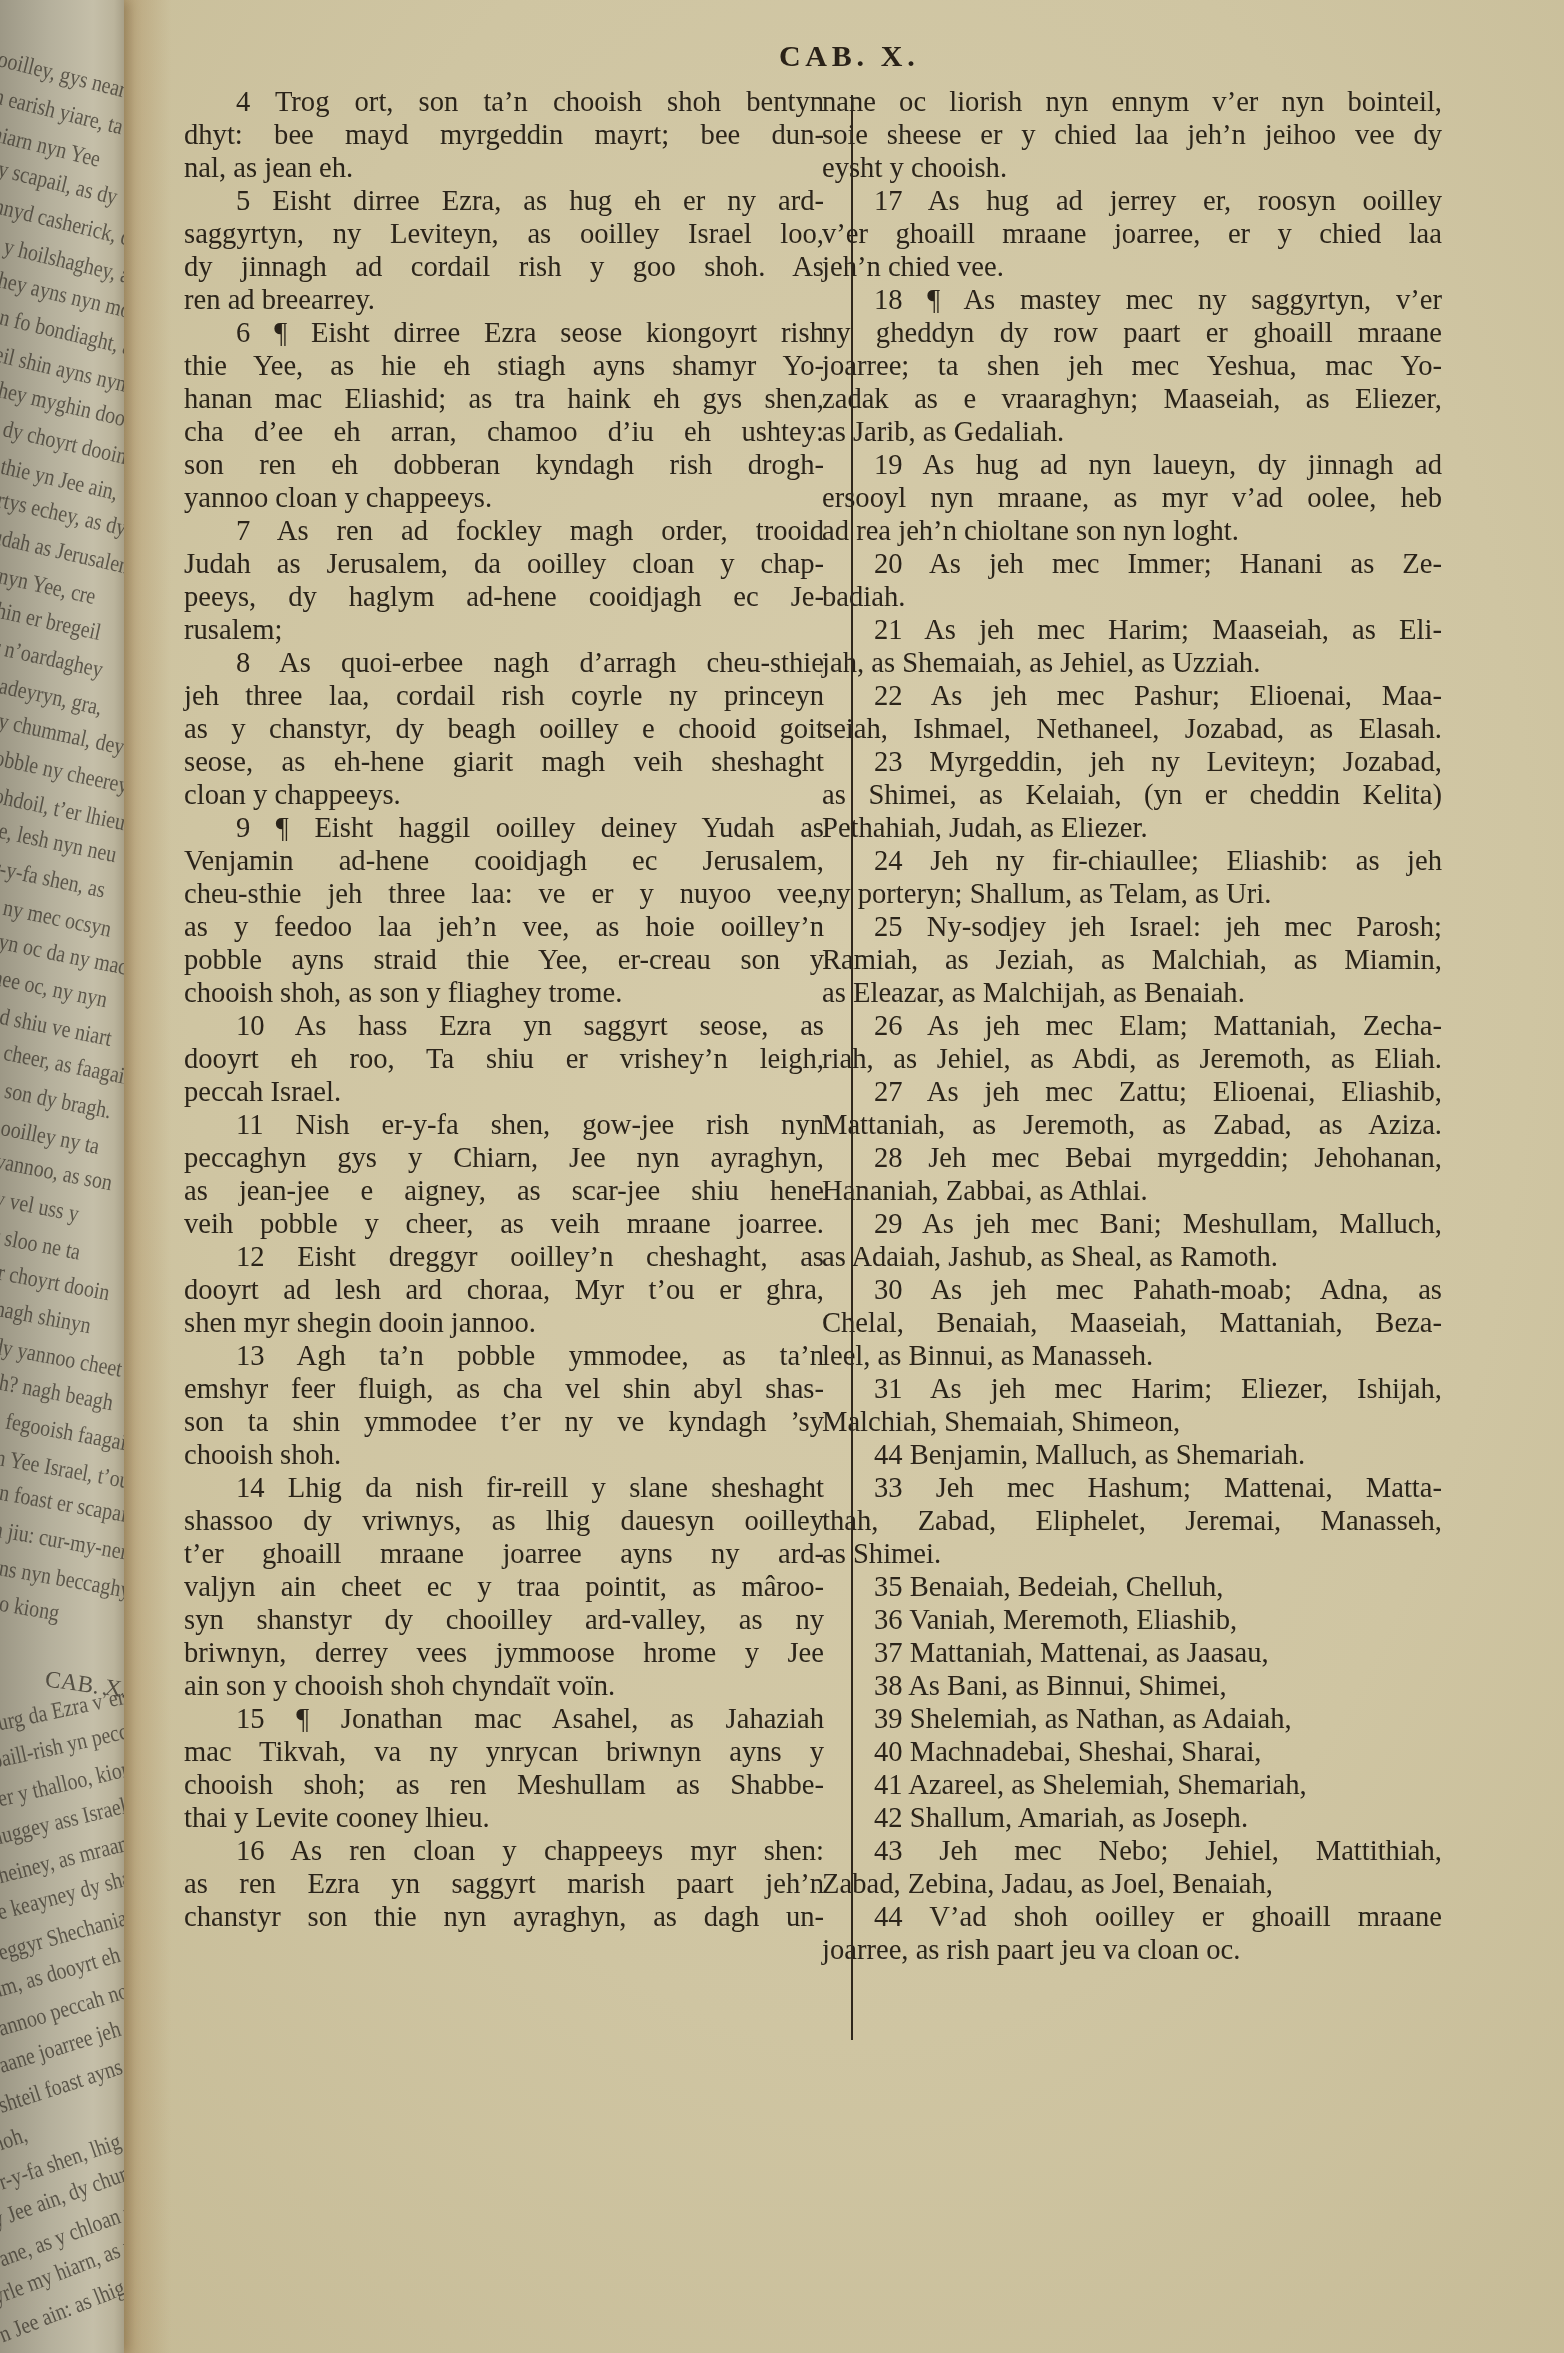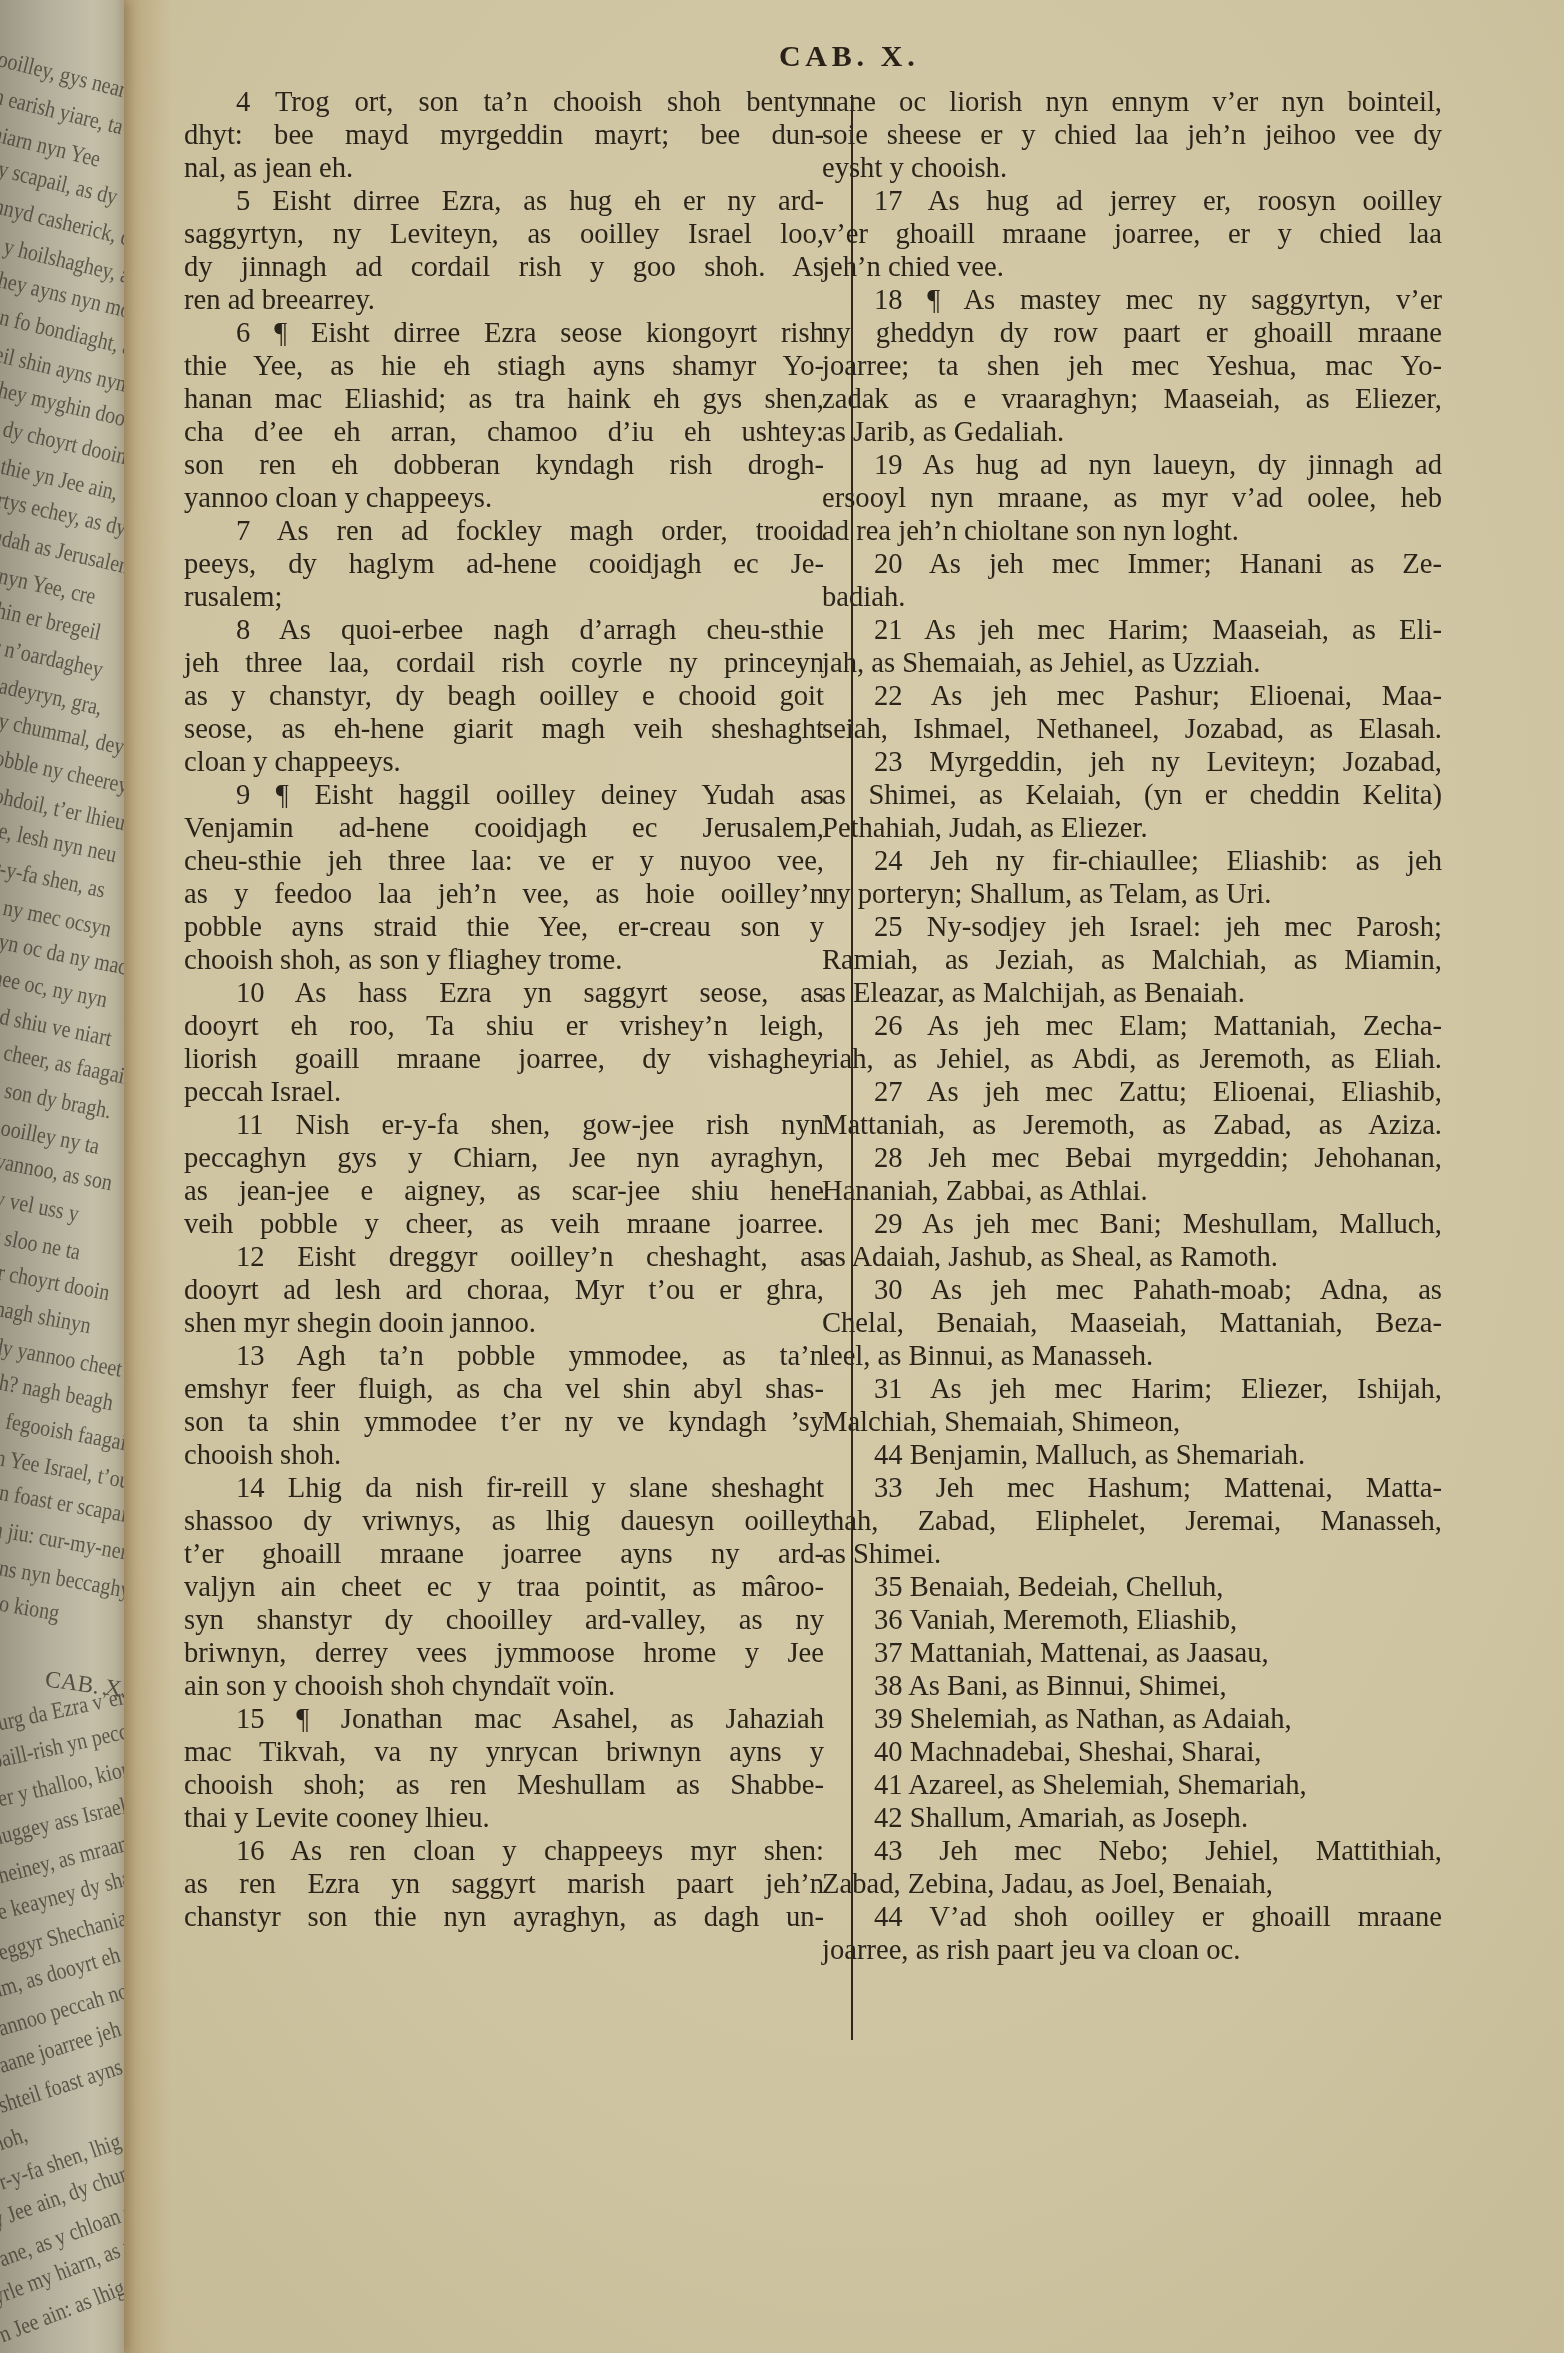--- a/index.html
+++ b/index.html
@@ -105,36 +105,36 @@
     <span class="ln ">saggyrtyn, ny Leviteyn, as ooilley Israel loo,</span>
     <span class="ln ">dy jinnagh ad cordail rish y goo shoh.  As</span>
     <span class="ln last">ren ad breearrey.</span>
     <span class="ln indent">6 ¶ Eisht dirree Ezra seose kiongoyrt rish</span>
     <span class="ln ">thie Yee, as hie eh stiagh ayns shamyr Yo-</span>
     <span class="ln ">hanan mac Eliashid; as tra haink eh gys shen,</span>
     <span class="ln ">cha d’ee eh arran, chamoo d’iu eh ushtey:</span>
     <span class="ln ">son ren eh dobberan kyndagh rish drogh-</span>
     <span class="ln last">yannoo cloan y chappeeys.</span>
     <span class="ln indent">7 As ren ad fockley magh order, trooid</span>
+    <span class="ln ">Judah as Jerusalem, da ooilley cloan y chap-</span>
     <span class="ln ">peeys, dy haglym ad-hene cooidjagh ec Je-</span>
     <span class="ln last">rusalem;</span>
     <span class="ln indent">8 As quoi-erbee nagh d’arragh cheu-sthie</span>
     <span class="ln ">jeh three laa, cordail rish coyrle ny princeyn</span>
     <span class="ln ">as y chanstyr, dy beagh ooilley e chooid goit</span>
     <span class="ln ">seose, as eh-hene giarit magh veih sheshaght</span>
     <span class="ln last">cloan y chappeeys.</span>
     <span class="ln indent">9 ¶ Eisht haggil ooilley deiney Yudah as</span>
     <span class="ln ">Venjamin ad-hene cooidjagh ec Jerusalem,</span>
     <span class="ln ">cheu-sthie jeh three laa: ve er y nuyoo vee,</span>
     <span class="ln ">as y feedoo laa jeh’n vee, as hoie ooilley’n</span>
     <span class="ln ">pobble ayns straid thie Yee, er-creau son y</span>
     <span class="ln last">chooish shoh, as son y fliaghey trome.</span>
     <span class="ln indent">10 As hass Ezra yn saggyrt seose, as</span>
     <span class="ln ">dooyrt eh roo, Ta shiu er vrishey’n leigh,</span>
-    <span class="ln ">liorish goaill mraane joarree, dy vishaghey</span>
     <span class="ln last">peccah Israel.</span>
     <span class="ln indent">11 Nish er-y-fa shen, gow-jee rish nyn</span>
     <span class="ln ">peccaghyn gys y Chiarn, Jee nyn ayraghyn,</span>
     <span class="ln ">as jean-jee e aigney, as scar-jee shiu hene</span>
     <span class="ln ">veih pobble y cheer, as veih mraane joarree.</span>
     <span class="ln indent">12 Eisht dreggyr ooilley’n cheshaght, as</span>
     <span class="ln ">dooyrt ad lesh ard choraa, Myr t’ou er ghra,</span>
     <span class="ln last">shen myr shegin dooin jannoo.</span>
     <span class="ln indent">13 Agh ta’n pobble ymmodee, as ta’n</span>
     <span class="ln ">emshyr feer fluigh, as cha vel shin abyl shas-</span>

